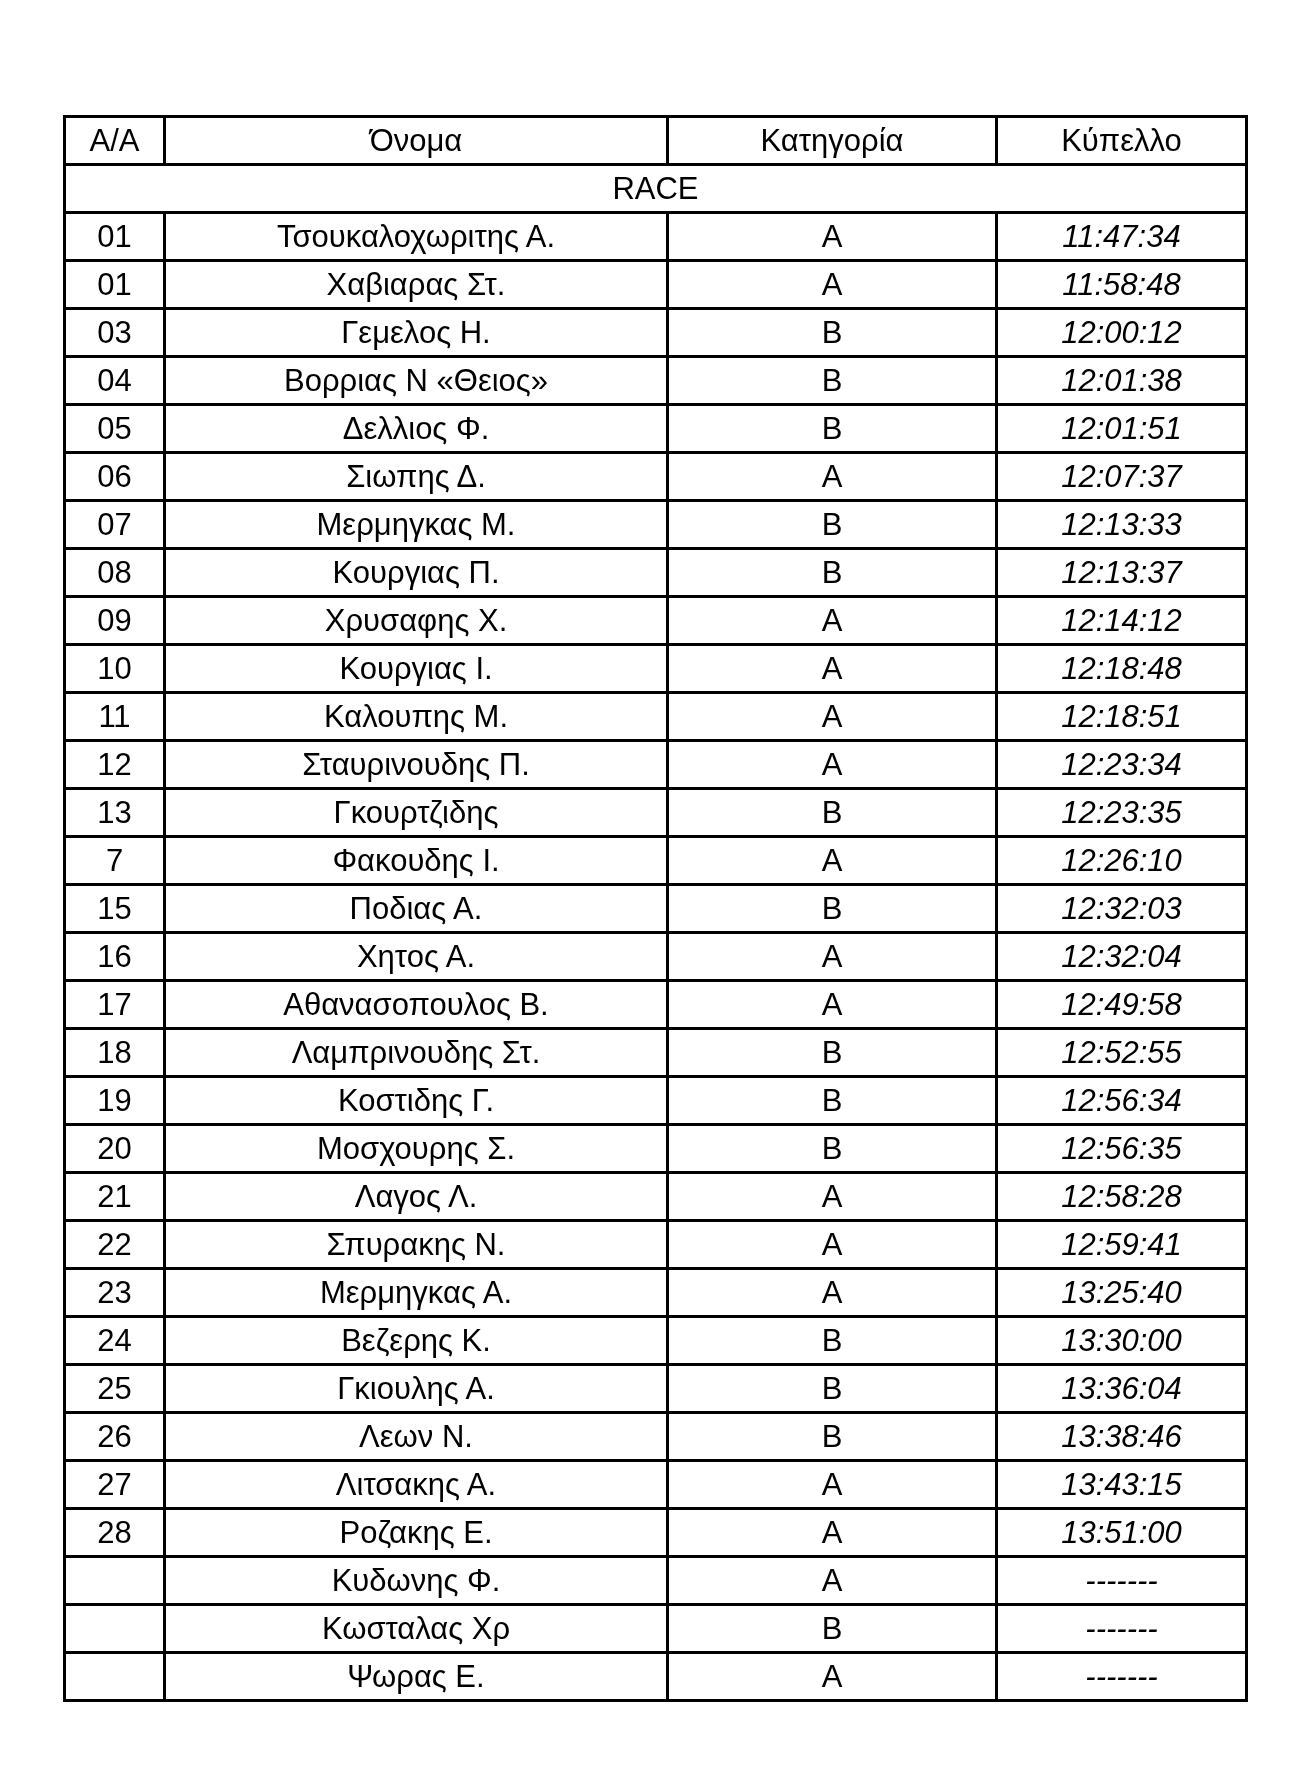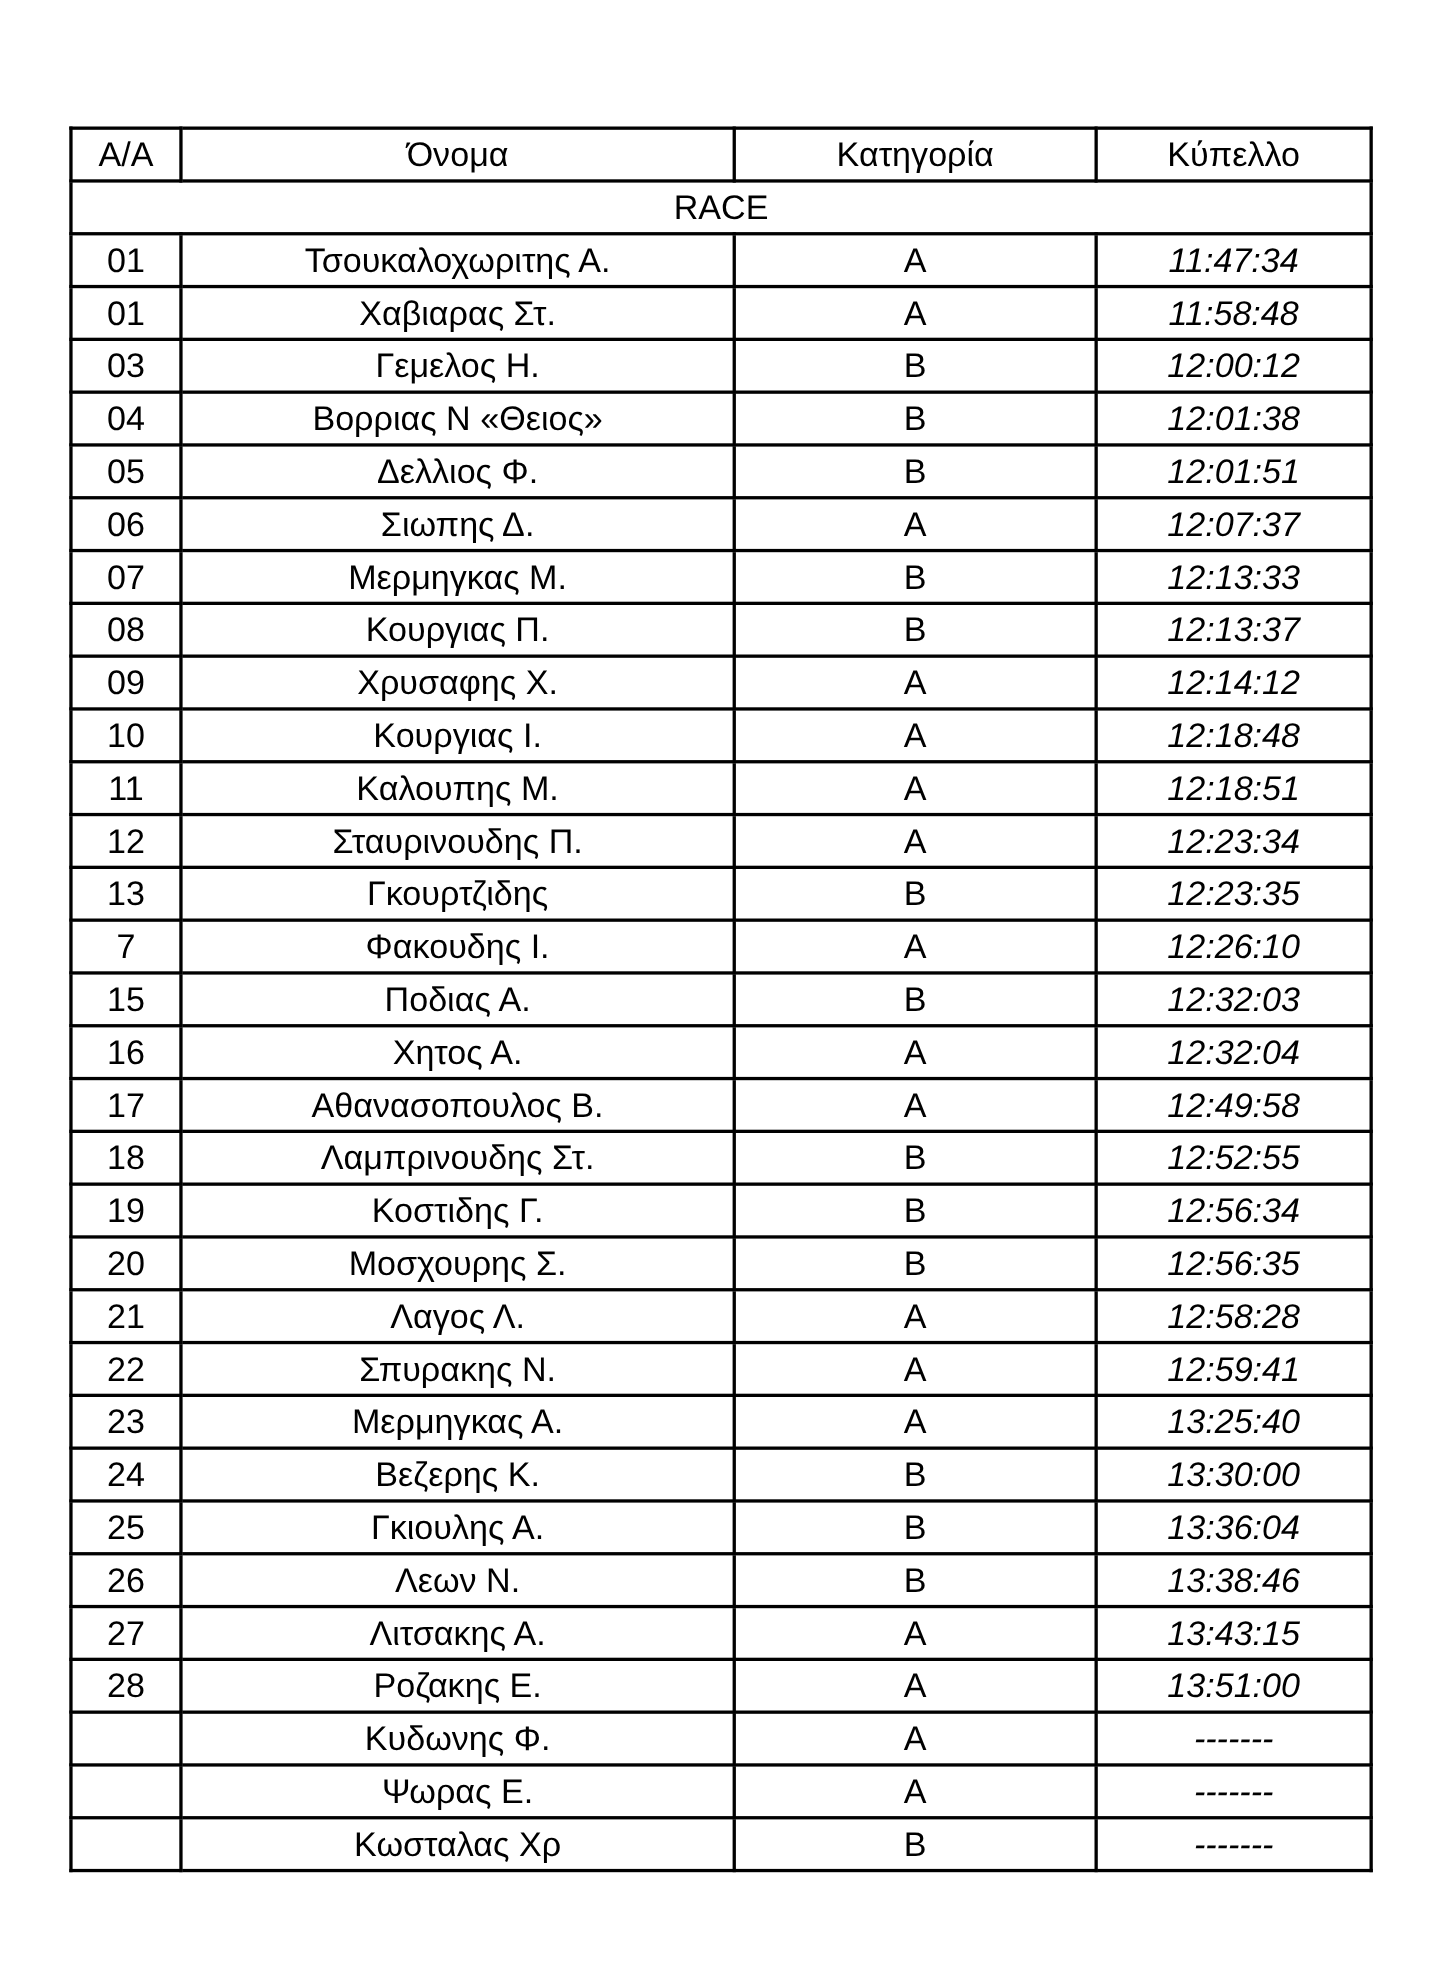--- a/index.html
+++ b/index.html
@@ -241,25 +241,25 @@
           <td class="cup-cell">13:51:00</td>
         </tr>
         <tr>
           <td></td>
           <td>Κυδωνης Φ.</td>
           <td>Α</td>
           <td class="cup-cell">-------</td>
         </tr>
         <tr>
           <td></td>
+          <td>Κωσταλας Χρ</td>
+          <td>Β</td>
+          <td class="cup-cell">-------</td>
+        </tr>
+        <tr>
+          <td></td>
           <td>Ψωρας Ε.</td>
           <td>Α</td>
-          <td class="cup-cell">-------</td>
-        </tr>
-        <tr>
-          <td></td>
-          <td>Κωσταλας Χρ</td>
-          <td>Β</td>
           <td class="cup-cell">-------</td>
         </tr>
       </tbody>
   </table>
 </div>
 
 </body></html>

